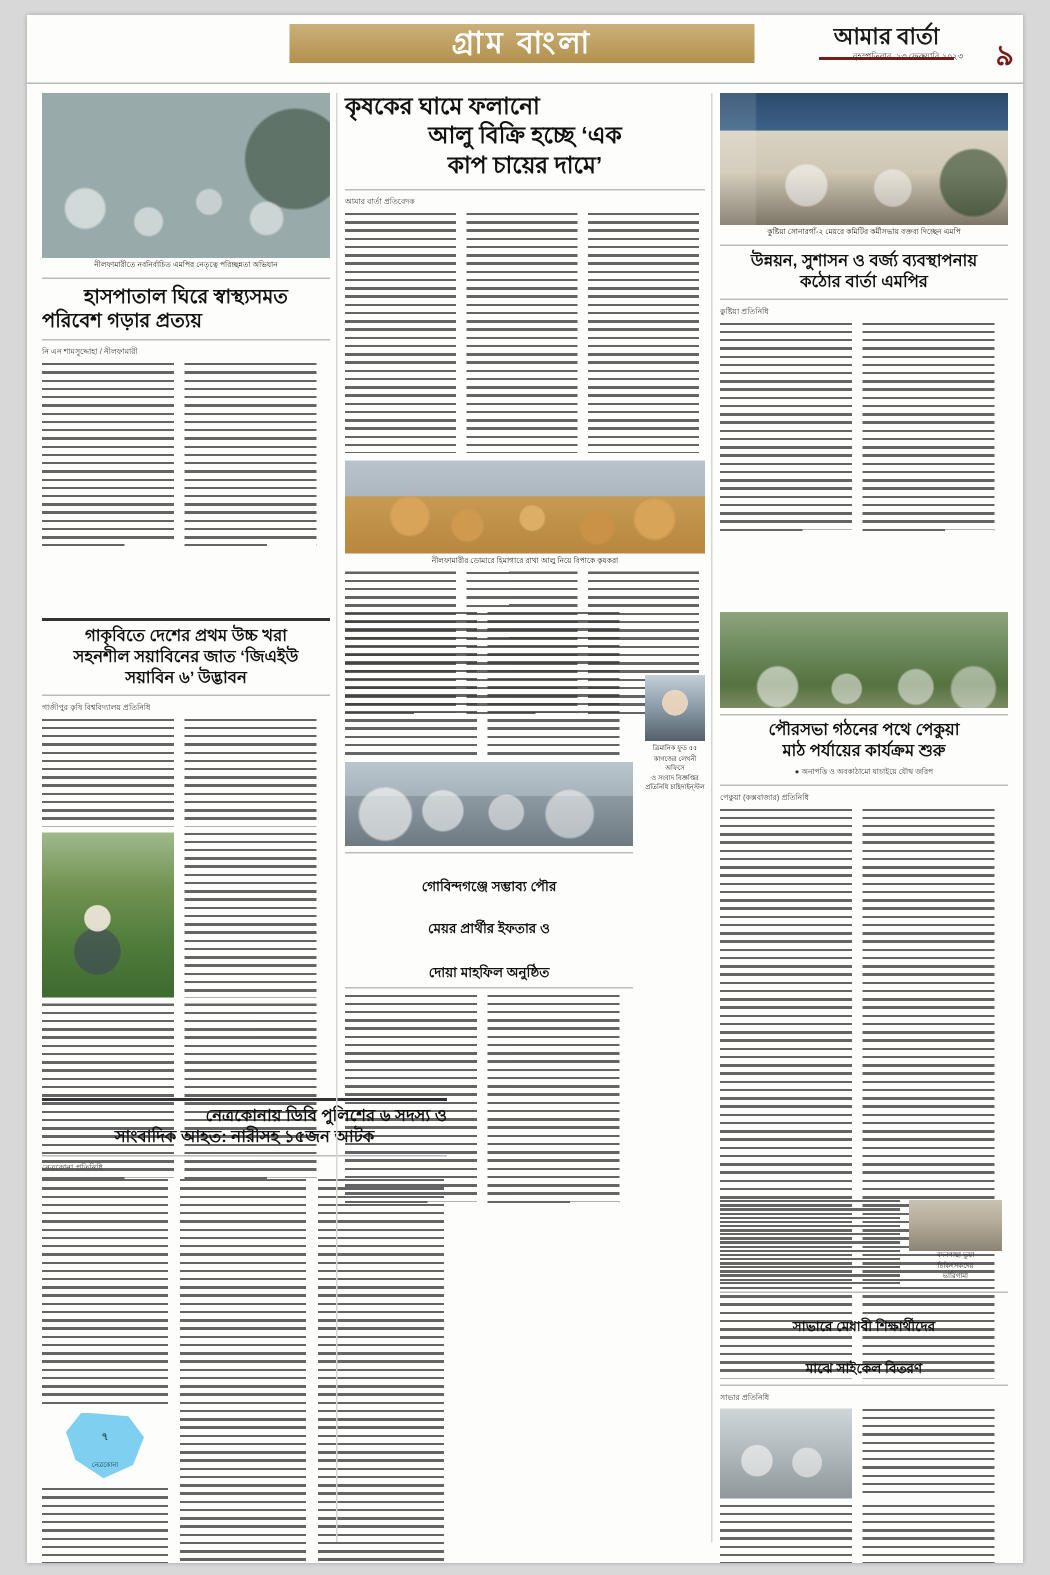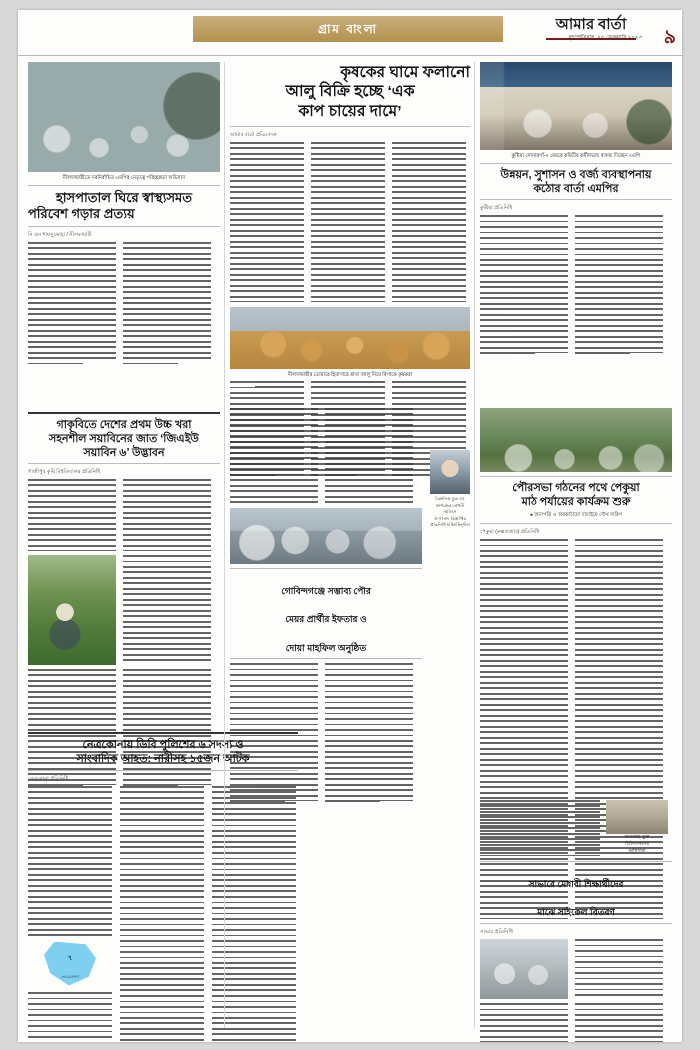--- a/index.html
+++ b/index.html
@@ -33,21 +33,21 @@
   }
   .mast-band:before, .mast-band:after {
     content:"";
     position:absolute; top:0; width:0; height:0;
   }
   .mast-title {
     position: absolute;
     left: 175px; top: 8px;
     width: 310px;
     text-align: center;
-    font-size: 12px;
+    font-size: 20px;
     font-weight: bold;
     color: #fff;
     letter-spacing: 2px;
     line-height: 22px;
   }
   .mast-logo {
     position: absolute;
     right: 46px; top: 2px;
     width: 90px;
     text-align: center;
@@ -185,21 +185,21 @@
     <div class="hl hl-lg" style="text-align:left;">পরিবেশ গড়ার প্রত্যয়</div>
     <div class="rule"></div>
     <div class="byline">নি এন শামসুদ্দোহা / নীলফামারী</div>
     <div style="display:flex; gap:7px;">
       <div class="lines short-end" style="width:88px; height:122px;"></div>
       <div class="lines short-end" style="width:88px; height:122px;"></div>
     </div>
   </div>
 
   <div class="col" style="left:212px; top:52px; width:240px;">
-    <div class="hl hl-xl" style="text-align:right;">কৃষকের ঘামে ফলানো</div>
+    <div class="hl hl-xl" style="text-align:left;">কৃষকের ঘামে ফলানো</div>
     <div class="hl hl-xl" style="text-align:center;">আলু বিক্রি হচ্ছে ‘এক</div>
     <div class="hl hl-xl" style="text-align:center;">কাপ চায়ের দামে’</div>
     <div class="rule" style="margin-top:6px;"></div>
     <div class="byline" style="text-align:left;">আমার বার্তা প্রতিবেদক</div>
     <div style="display:flex; gap:7px;">
       <div class="lines" style="width:74px; height:160px;"></div>
       <div class="lines" style="width:74px; height:160px;"></div>
       <div class="lines" style="width:74px; height:160px;"></div>
     </div>
     <div class="photo ph-potato" style="height:62px; margin-top:5px;"></div>
@@ -305,21 +305,21 @@
     <div class="rule"></div>
     <div class="byline">পেকুয়া (কক্সবাজার) প্রতিনিধি</div>
     <div style="display:flex; gap:7px;">
       <div class="lines" style="width:88px; height:380px;"></div>
       <div class="lines" style="width:88px; height:380px;"></div>
     </div>
   </div>
 
   <div class="col" style="left:10px; top:718px; width:270px;">
     <div class="rule-thick"></div>
-    <div class="hl hl-md" style="text-align:center;">নেত্রকোনায় ডিবি পুলিশের ৬ সদস্য ও</div>
+    <div class="hl hl-md" style="text-align:right;">নেত্রকোনায় ডিবি পুলিশের ৬ সদস্য ও</div>
     <div class="hl hl-md" style="text-align:center;">সাংবাদিক আহত: নারীসহ ১৫জন আটক</div>
     <div class="rule"></div>
     <div class="byline">নেত্রকোনা প্রতিনিধি</div>
     <div style="display:flex; gap:8px;">
       <div style="width:84px;">
         <div class="lines" style="height:150px;"></div>
         <div class="map-badge" style="width:52px; height:44px; margin:6px auto 0; position:relative;">
           <div style="position:absolute; left:0; right:0; top:10px; text-align:center; font-size:7px; font-weight:bold; color:#1a4a5a;">৭</div>
           <div style="position:absolute; left:0; right:0; bottom:5px; text-align:center; font-size:4.4px; color:#0e3a48;">নেত্রকোনা</div>
         </div>

